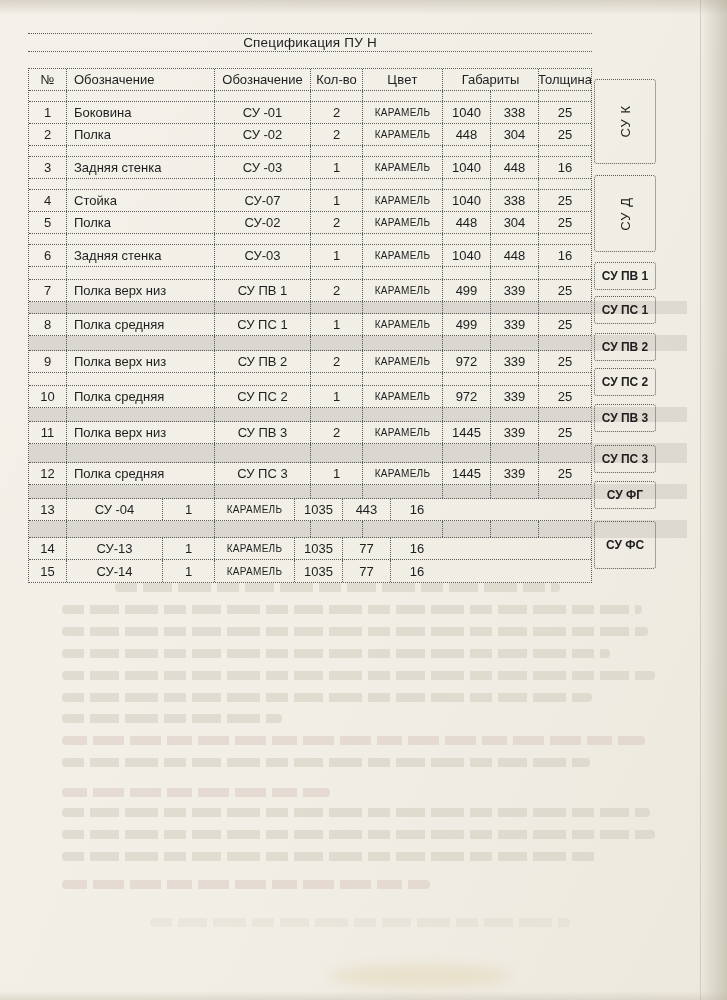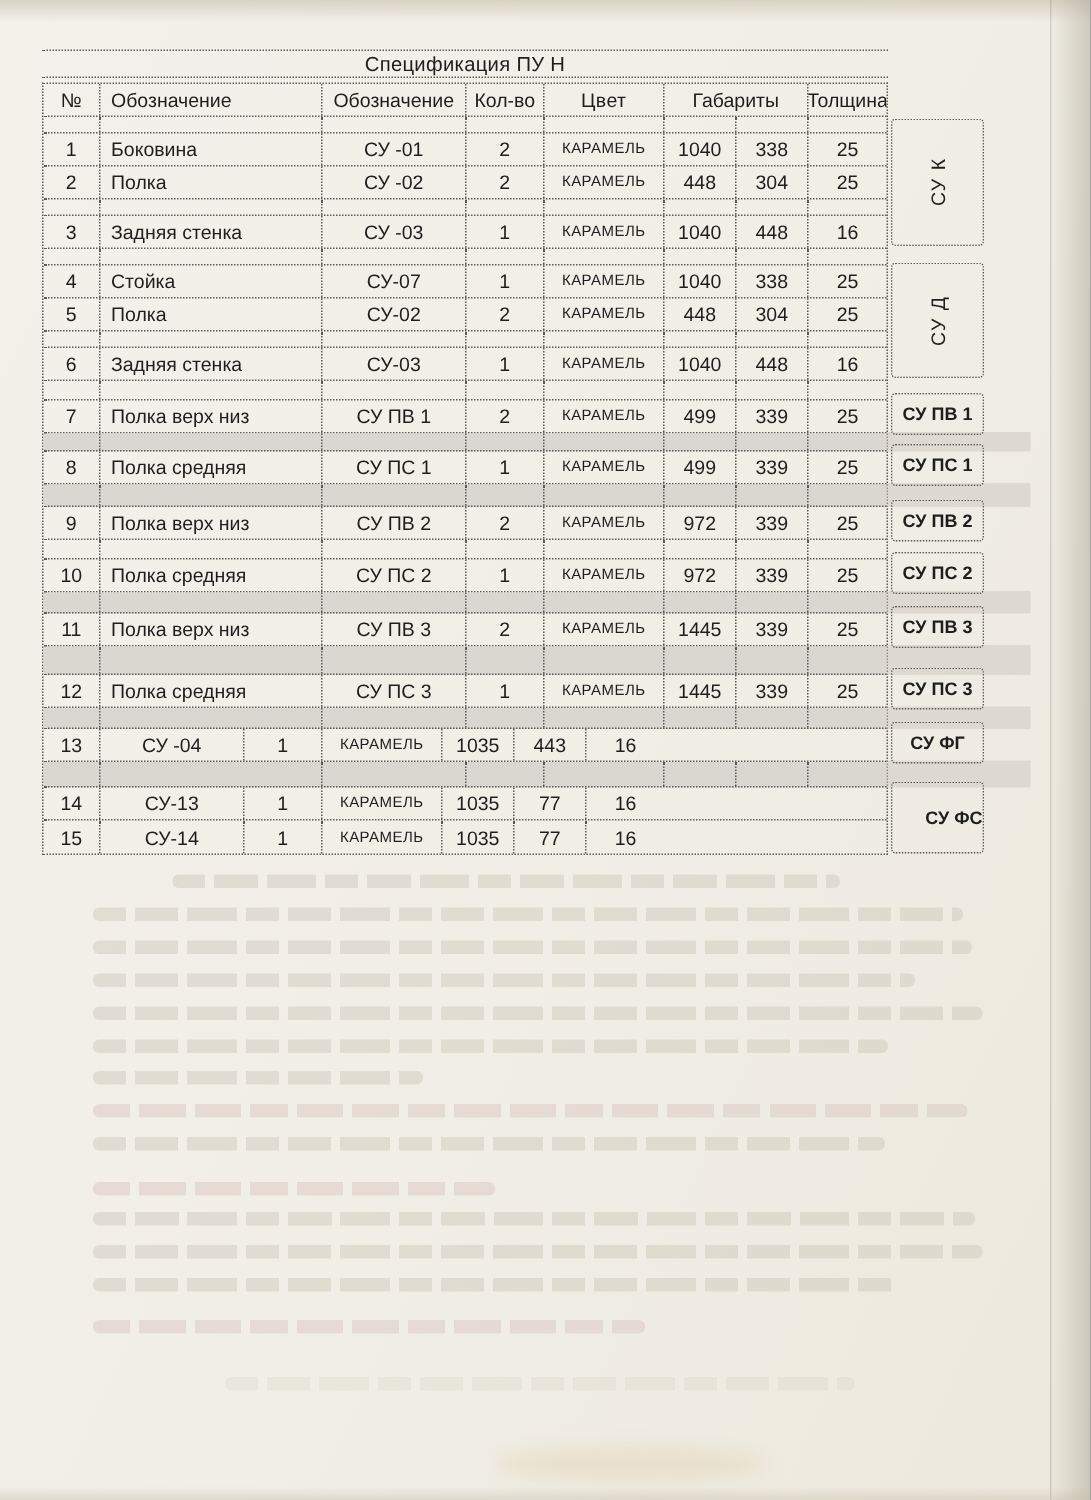--- a/index.html
+++ b/index.html
@@ -13,21 +13,21 @@
     background:linear-gradient(180deg,rgba(193,187,168,.55),rgba(193,187,168,0));}
   .edge-right{position:absolute;top:0;right:0;width:27px;height:100%;
     background:linear-gradient(90deg,rgba(182,178,160,0),rgba(172,168,148,.5));}
   .edge-right-line{position:absolute;top:0;left:700px;width:1px;height:100%;background:rgba(140,138,124,.3);}
   .edge-bottom{position:absolute;left:0;bottom:0;width:100%;height:9px;
     background:linear-gradient(0deg,rgba(193,187,168,.4),rgba(193,187,168,0));}
   .blot{position:absolute;filter:blur(6px);border-radius:50%;}
 
   
   .doc{position:absolute;left:28px;top:33px;width:564px;}
-  .title-row{height:17px;margin-bottom:3px;border-top:1px dotted #5a5a5a;border-bottom:1px dotted #5a5a5a;
+  .title-row{height:17px;margin-bottom:16px;border-top:1px dotted #5a5a5a;border-bottom:1px dotted #5a5a5a;
     display:flex;align-items:center;justify-content:center;font-size:13.5px;letter-spacing:.2px;}
   .grid{border:1px dotted #5a5a5a;}
   .band{display:flex;box-sizing:border-box;border-bottom:1px dotted #5a5a5a;height:22px;}
   .grid .band:last-child{border-bottom:none;}
   .band.spacer{height:11px;}
   .band.gray{background:#d9d7d0;position:relative;}
   .band.gray::after{content:"";position:absolute;left:100%;top:-1px;width:96px;height:calc(100% + 2px);
     background:rgba(199,196,186,.45);}
   .cell{box-sizing:border-box;border-right:1px dotted #5a5a5a;display:flex;align-items:center;
     justify-content:center;font-size:13px;overflow:hidden;}
@@ -365,21 +365,21 @@
       </div>
       <div class="gbox" style="top: 371px; height: 28px;">
         <span>СУ ПВ 3</span>
       </div>
       <div class="gbox" style="top: 412px; height: 28px;">
         <span>СУ ПС 3</span>
       </div>
       <div class="gbox" style="top: 448px; height: 28px;">
         <span>СУ ФГ</span>
       </div>
-      <div class="gbox" style="top: 488px; height: 48px; justify-content: flex-end;">
+      <div class="gbox" style="top: 488px; height: 48px;">
         <span>СУ ФС</span>
       </div>
     </div>
 
   <div id="faded-region">
       <div class="fline" style="left: 115px; top: 583px; width: 445px;"></div>
       <div class="fline" style="left: 62px; top: 605px; width: 580px;"></div>
       <div class="fline" style="left: 62px; top: 627px; width: 586px;"></div>
       <div class="fline" style="left: 62px; top: 649px; width: 548px;"></div>
       <div class="fline" style="left: 62px; top: 671px; width: 593px;"></div>

